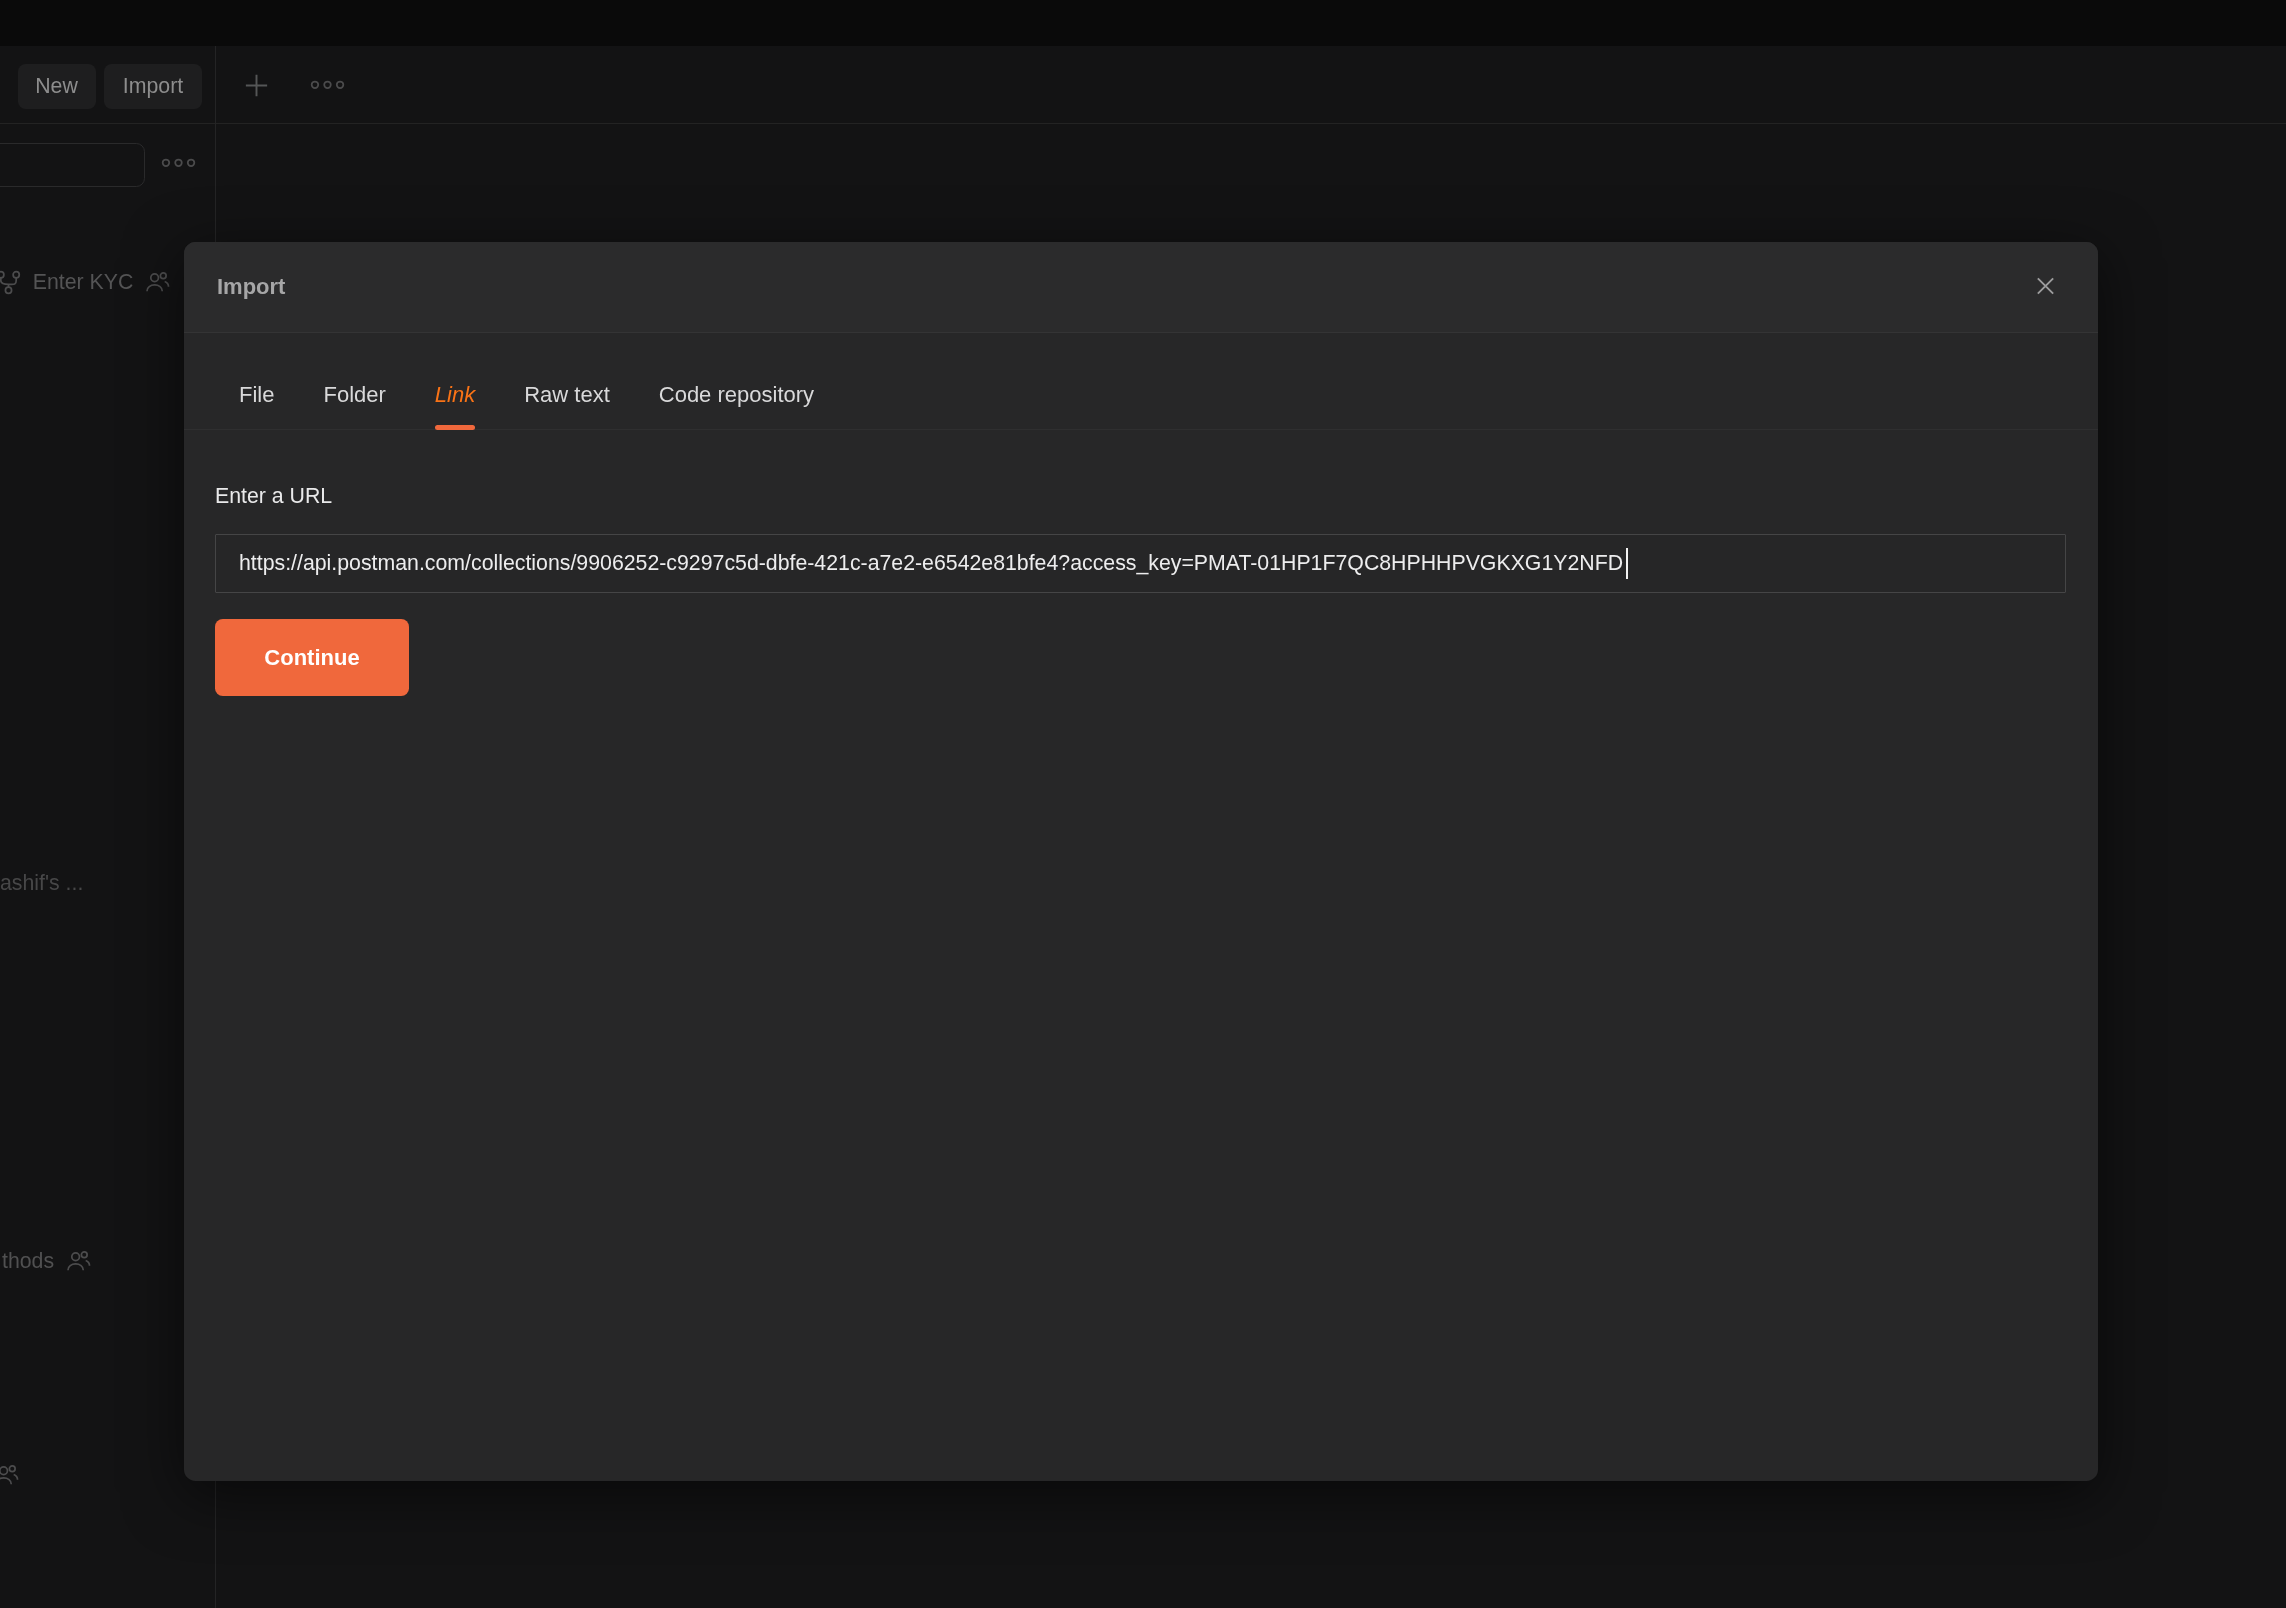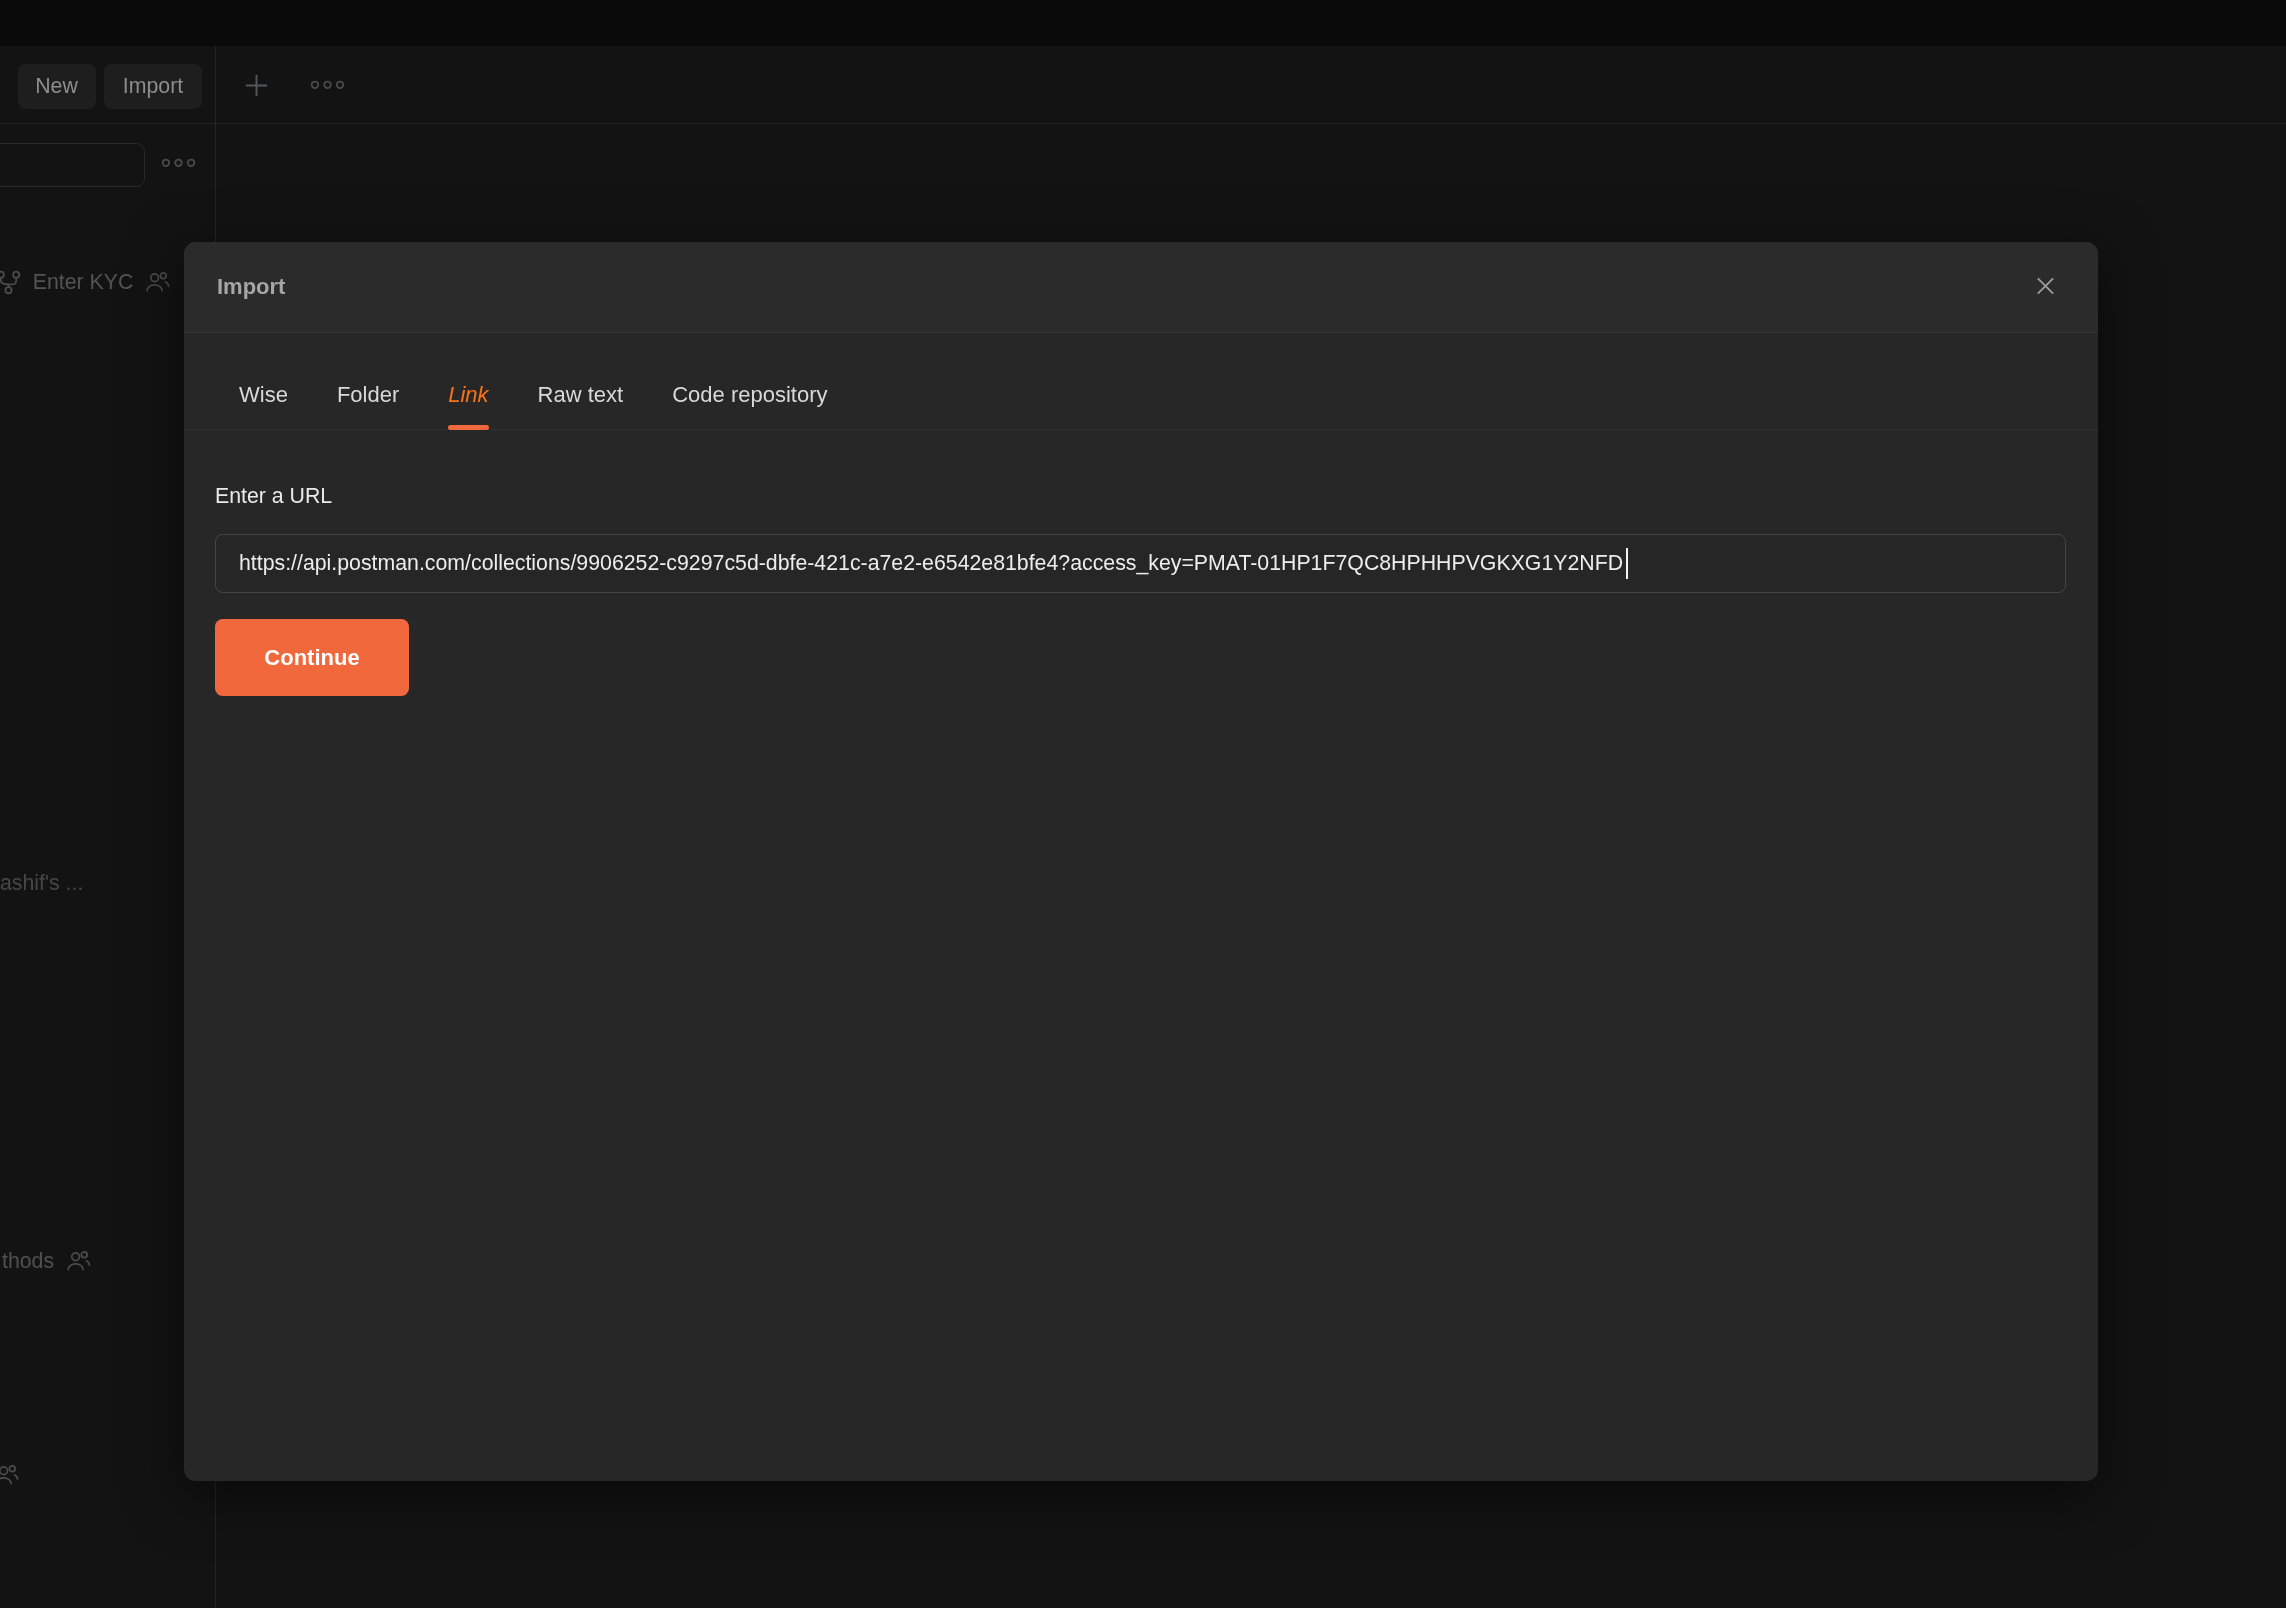--- a/index.html
+++ b/index.html
@@ -58,21 +58,21 @@
     font-family:inherit;line-height:1.2;
   }
   .tab.active{color:#f97316;font-style:italic;}
   .tab.active::after{
     content:"";position:absolute;left:0;right:0;bottom:1.9px;height:4.9px;border-radius:2.9px;
     background:var(--accent,#f0683c);
   }
   .modal-body{padding:54px 32px 0 31px;}
   .url-label{font-size:21.3px;font-weight:400;color:#e9e9ea;}
   .url-input{
-    margin-top:25px;width:1851px;height:59px;border:1.9px solid #454546;border-radius:8px;
+    margin-top:25px;width:1851px;height:59px;border:1.9px solid #454546;border-radius:1px;
     background:#262627;display:flex;align-items:center;padding:0 19.4px 0 23px;
     font-size:21.3px;color:#ededee;white-space:nowrap;overflow:hidden;
   }
   .caret{display:inline-block;width:1.9px;height:31px;background:#f2f2f2;margin-left:2.9px;vertical-align:middle;}
   .continue-btn{
     margin-top:26px;width:194px;height:77px;border:none;border-radius:7.8px;
     background:var(--accent,#f0683c);color:#ffffff;font-size:22px;font-weight:600;
     font-family:inherit;display:flex;align-items:center;justify-content:center;
   }
 </style>
@@ -174,21 +174,21 @@
       <button class="close-btn">
         <span>
           <svg width="23" height="23" viewBox="0 0 24 24">
               <path d="M4 4l16 16M20 4L4 20" stroke="currentColor" stroke-width="2" fill="none"></path>
             </svg>
         </span>
       </button>
     </div>
 
     <div class="tabs">
-      <button class="tab">Wise</button>
+      <button class="tab">File</button>
       <button class="tab">Folder</button>
       <button class="tab active">Link</button>
       <button class="tab">Raw text</button>
       <button class="tab">Code repository</button>
     </div>
 
     <div class="modal-body">
       <div class="url-label">Enter a URL</div>
       <div class="url-input" role="textbox">
         <span>https://api.postman.com/collections/9906252-c9297c5d-dbfe-421c-a7e2-e6542e81bfe4?access_key=PMAT-01HP1F7QC8HPHHPVGKXG1Y2NFD</span>

